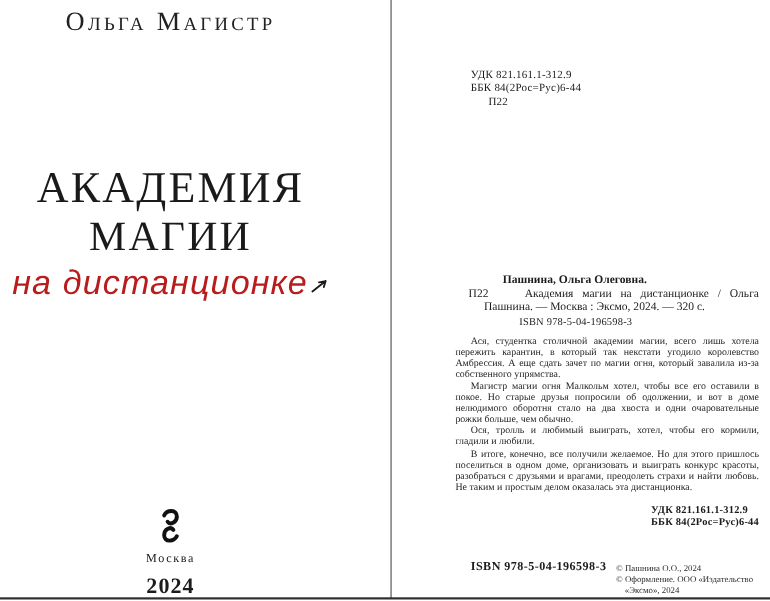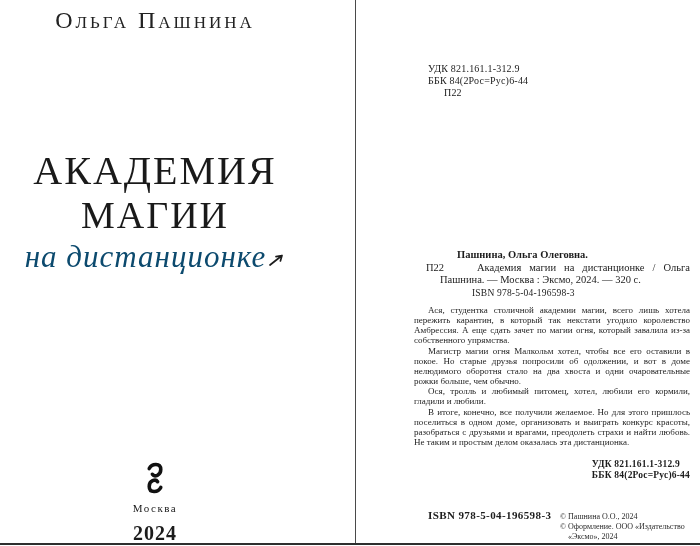--- a/index.html
+++ b/index.html
@@ -9,22 +9,22 @@
   
   .left-page { position:absolute; left:0; top:0; width:310px; height:546px; }
   .author {
     position:absolute; top:7px; left:0; width:100%; text-align:center;
     font-size:24px; font-variant:small-caps; letter-spacing:3px; color:#222;
   }
   .title-block { position:absolute; top:148px; left:0; width:100%; text-align:center; }
   .title-line { font-size:40px; line-height:45px; letter-spacing:2px; color:#1a1a1a; }
   .title-line2 { font-size:38px; line-height:44px; }
   .title-script {
-    font-family:Liberation Serif, serif; font-style:italic;
-    font-size:31px; line-height:40px; letter-spacing:1px; color:#0c4a6e;
+    font-family:Liberation Sans, sans-serif; font-style:italic;
+    font-size:31px; line-height:40px; letter-spacing:1px; color:#b91c1c;
     white-space:nowrap;
   }
   .flourish { display:inline-block; vertical-align:baseline; margin-left:2px; }
   .logo-wrap { position:absolute; top:461px; left:50%; transform:translateX(-50%); }
   .city {
     position:absolute; top:502px; left:0; width:100%; text-align:center;
     font-size:11px; font-weight:normal; letter-spacing:1.5px;
   }
   .year {
     position:absolute; top:522px; left:0; width:100%; text-align:center;
@@ -64,21 +64,21 @@
   .copyright { position:absolute; top:512px; left:146px; width:132px; font-size:8px; line-height:9.8px; color:#2a2a2a; }
   .copyright p { padding-left:8px; text-indent:-8px; }
   .isbn-bottom { position:absolute; top:509px; left:14px; font-size:11px; font-weight:bold; letter-spacing:0.4px; }
 </style>
 </head>
 <body>
 
 <div>
 
   <div class="left-page">
-    <div class="author">Ольга Пашнина</div>
+    <div class="author">Ольга Магистр</div>
 
     <div class="title-block">
       <div class="title-line">АКАДЕМИЯ</div>
       <div class="title-line title-line2">МАГИИ</div>
       <div class="title-script"><span>на дистанционке</span><svg class="flourish" width="17" height="15" viewBox="0 0 17 15">
             <path d="M2 13 L14 3.5 M14 3.5 l-6 1.2 M14 3.5 l-1.6 5.5" stroke="#1c1c1c" stroke-width="1.7" fill="none" stroke-linecap="round"></path>
           </svg></div>
     </div>
 
     <div class="logo-wrap">
@@ -110,21 +110,21 @@
         <span class="bib-code">П22</span>
         <div class="bib-title1">Академия магии на дистанционке / Ольга</div>
         <div class="bib-title2">Пашнина. — Москва : Эксмо, 2024. — 320 с.</div>
         <div class="bib-isbn">ISBN 978-5-04-196598-3</div>
       </div>
     </div>
 
     <div class="annotation">
       <p>Ася, студентка столичной академии магии, всего лишь хотела пережить карантин, в который так некстати угодило королевство Амбрессия. А еще сдать зачет по магии огня, который завалила из-за собственного упрямства.</p>
       <p>Магистр магии огня Малкольм хотел, чтобы все его оставили в покое. Но старые друзья попросили об одолжении, и вот в доме нелюдимого оборотня стало на два хвоста и одни очаровательные рожки больше, чем обычно.</p>
-      <p>Ося, тролль и любимый питомец, хотел, любили его кормили, гладили и любили.</p>
+      <p>Ося, тролль и любимый выиграть, хотел, чтобы его кормили, гладили и любили.</p>
       <p>В итоге, конечно, все получили желаемое. Но для этого пришлось поселиться в одном доме, организовать и выиграть конкурс красоты, разобраться с друзьями и врагами, преодолеть страхи и найти любовь. Не таким и простым делом оказалась эта дистанционка.</p>
     </div>
 
     <div class="udk-bottom">
       <div>УДК 821.161.1-312.9</div>
       <div>ББК 84(2Рос=Рус)6-44</div>
     </div>
 
     <div class="copyright">
       <p>© Пашнина О.О., 2024</p>

